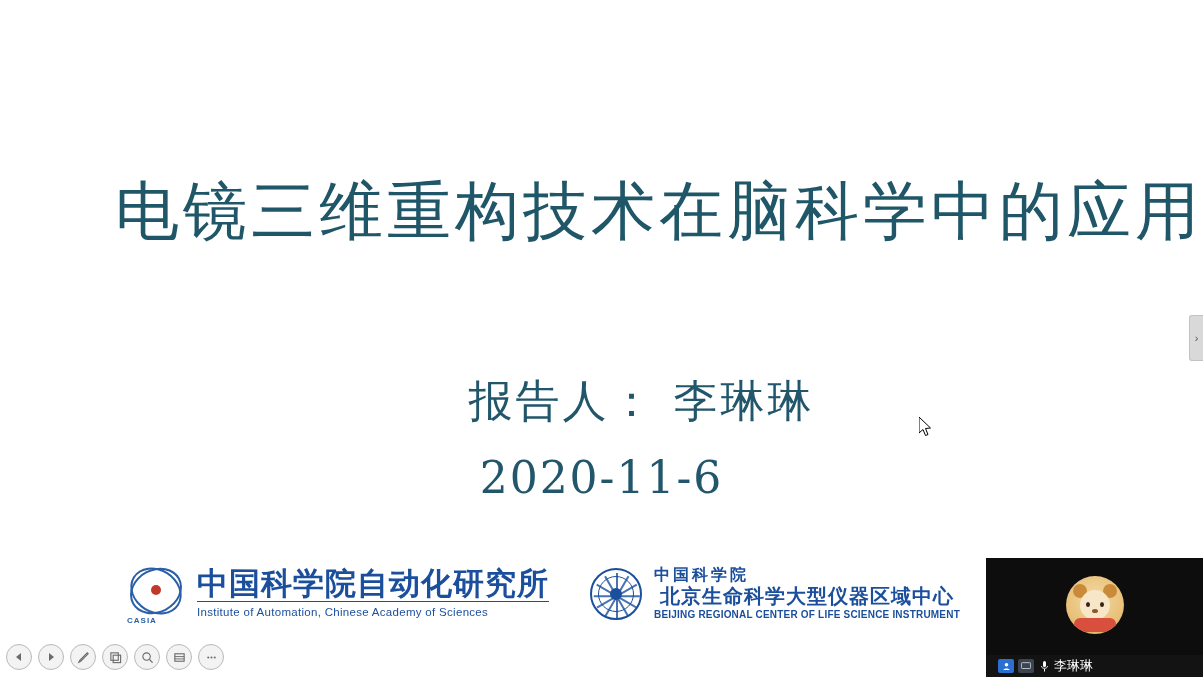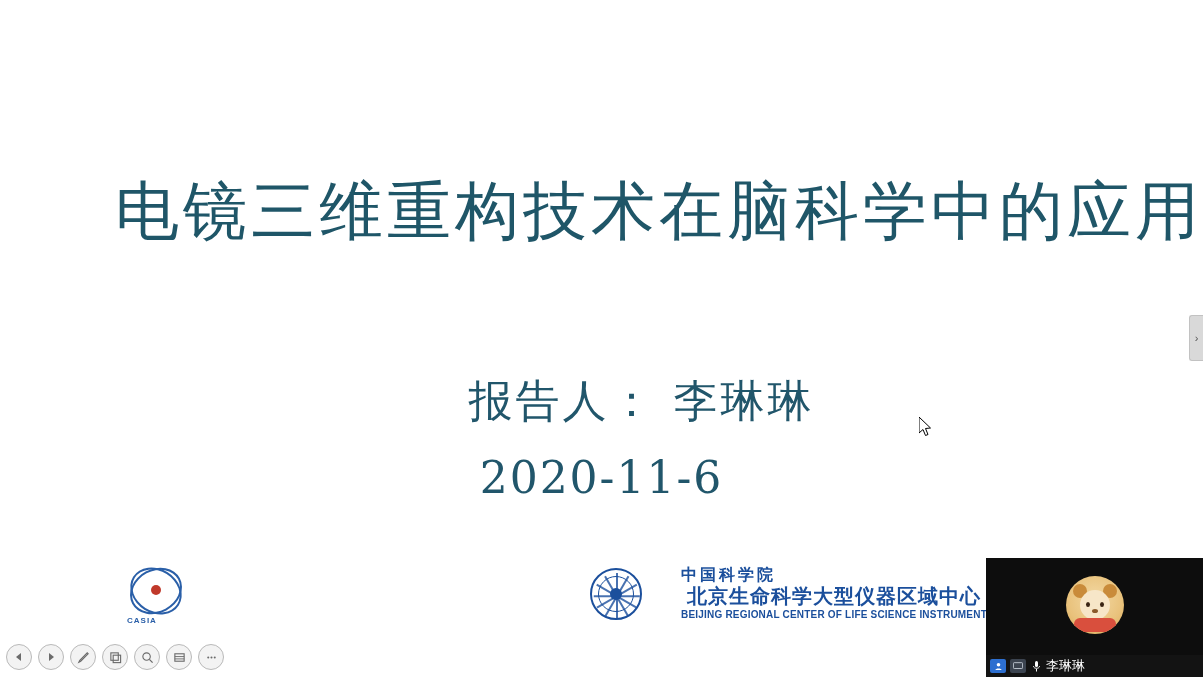--- a/index.html
+++ b/index.html
@@ -60,21 +60,21 @@
     white-space: nowrap;
   }
 
   
   .logo-block {
     position: absolute;
     display: flex;
     align-items: center;
   }
   #logo-casia { left: 125px; top: 563px; }
-  #logo-brclsi { left: 590px; top: 565px; gap: 27px; }
+  #logo-brclsi { left: 590px; top: 565px; }
 
   .casia-mark {
     position: relative;
     width: 62px; height: 60px;
     margin-right: 10px;
     flex: none;
     text-align: center;
   }
   .casia-mark .ellipse {
     position: absolute;
@@ -282,21 +282,21 @@
     border-radius: 6px;
   }
   #video-footer {
     position: absolute;
     left: 0; bottom: 0;
     width: 100%;
     height: 22px;
     display: flex;
     align-items: center;
     gap: 4px;
-    padding: 0 4px;
+    padding: 0 12px;
     background: rgba(20,20,20,0.9);
   }
   .vf-badge {
     width: 16px; height: 14px;
     background: #2d6fd0;
     border-radius: 2px;
     display: flex;
     align-items: center;
     justify-content: center;
     color: #fff;
@@ -336,20 +336,24 @@
     <div class="slide-title">电镜三维重构技术在脑科学中的应用</div>
     <div class="slide-presenter">报告人： 李琳琳</div>
     <div class="slide-date">2020-11-6</div>
 
     <div class="logo-block" id="logo-casia">
       <div class="casia-mark">
         <div class="ellipse"></div>
         <div class="ellipse2"></div>
         <div class="dot"></div>
         <div class="tag">CASIA</div>
+      </div>
+      <div class="casia-text">
+        <div class="cn">中国科学院自动化研究所</div>
+        <div class="en">Institute of Automation, Chinese Academy of Sciences</div>
       </div>
     </div>
 
     <div class="logo-block" id="logo-brclsi">
       <div class="brclsi-mark">
         <div class="spoke" style="transform:rotate(0deg)"></div>
         <div class="spoke" style="transform:rotate(30deg)"></div>
         <div class="spoke" style="transform:rotate(60deg)"></div>
         <div class="spoke" style="transform:rotate(90deg)"></div>
         <div class="spoke" style="transform:rotate(120deg)"></div>

